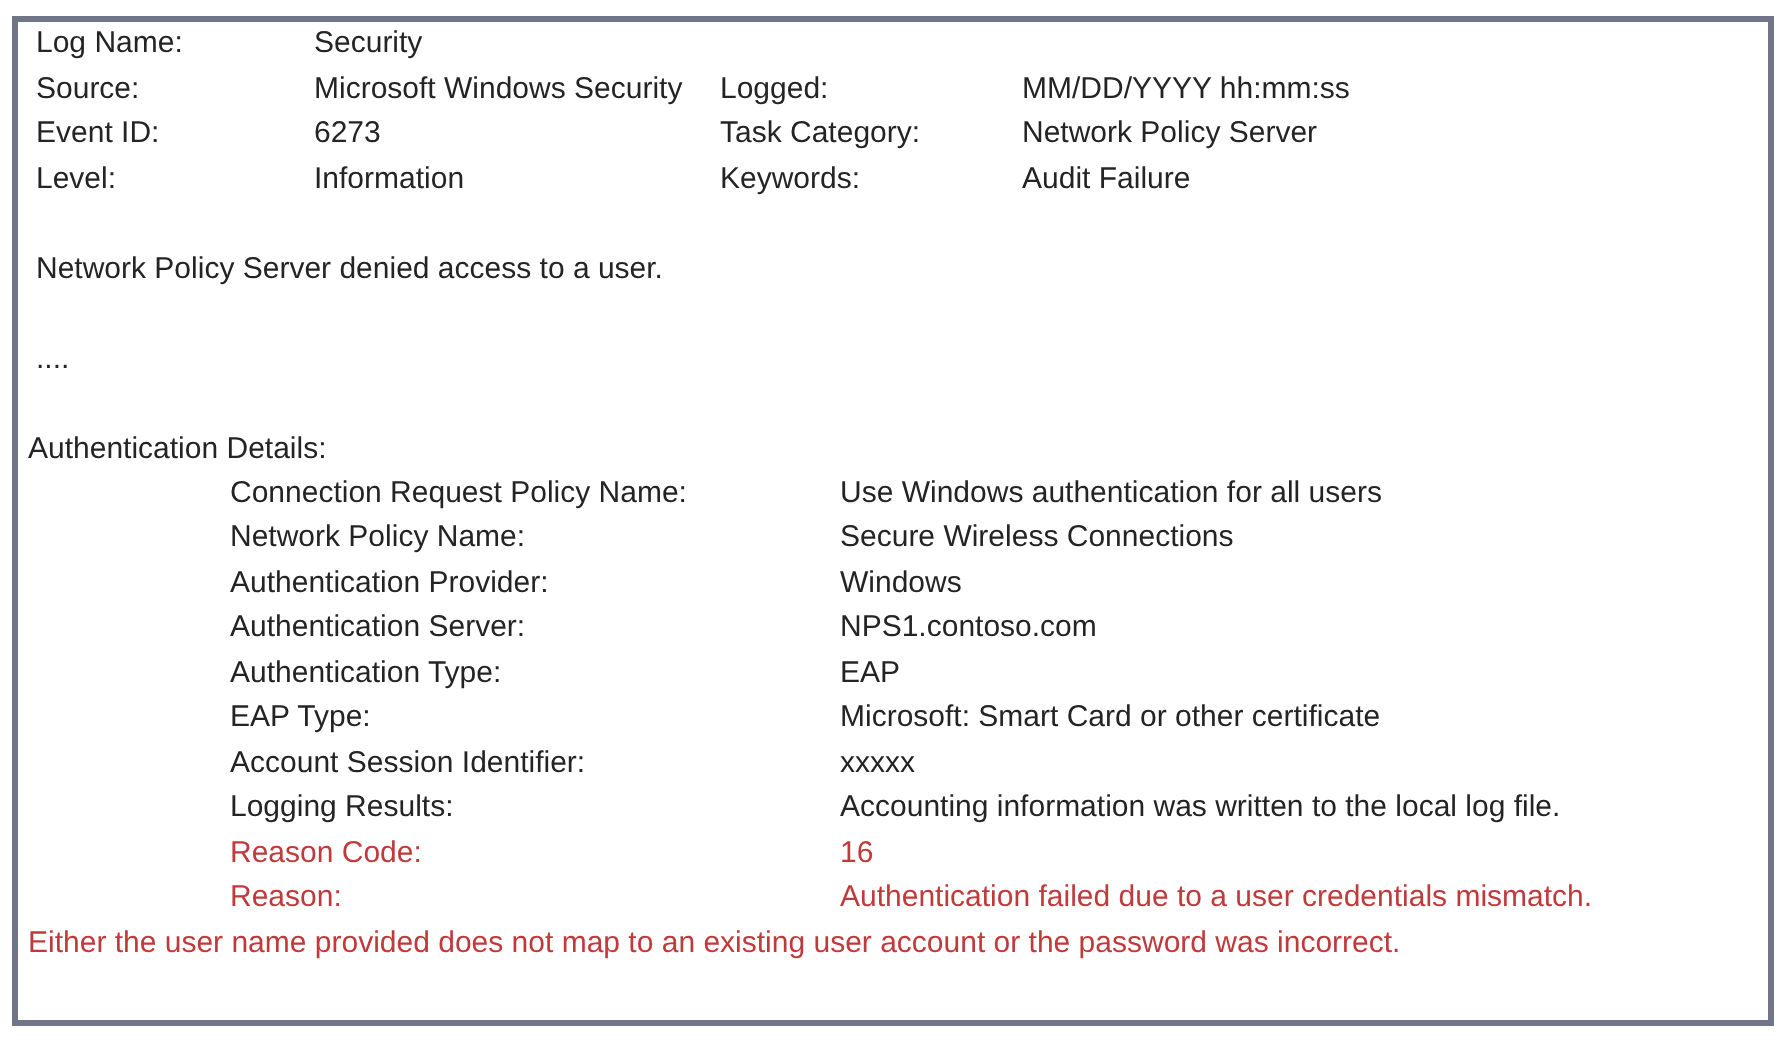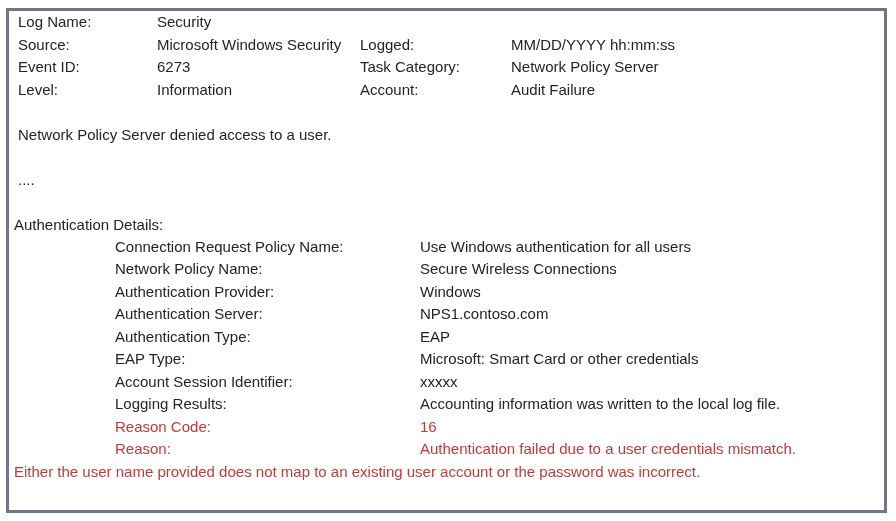--- a/index.html
+++ b/index.html
@@ -59,21 +59,21 @@
   </div>
   <div class="line" style="top:56px">
     <span class="c1l">Event ID:</span>
     <span class="c1v">6273</span>
     <span class="c2l">Task Category:</span>
     <span class="c2v">Network Policy Server</span>
   </div>
   <div class="line" style="top:79px">
     <span class="c1l">Level:</span>
     <span class="c1v">Information</span>
-    <span class="c2l">Account:</span>
+    <span class="c2l">Keywords:</span>
     <span class="c2v">Audit Failure</span>
   </div>
 
   <div class="line" style="top:124px">
     <span class="full">Network Policy Server denied access to a user.</span>
   </div>
   <div class="line" style="top:169px">
     <span class="full">....</span>
   </div>
   <div class="line" style="top:214px">
@@ -95,21 +95,21 @@
   <div class="line" style="top:303px">
     <span class="dl">Authentication Server:</span>
     <span class="dv">NPS1.contoso.com</span>
   </div>
   <div class="line" style="top:326px">
     <span class="dl">Authentication Type:</span>
     <span class="dv">EAP</span>
   </div>
   <div class="line" style="top:348px">
     <span class="dl">EAP Type:</span>
-    <span class="dv">Microsoft: Smart Card or other credentials</span>
+    <span class="dv">Microsoft: Smart Card or other certificate</span>
   </div>
   <div class="line" style="top:371px">
     <span class="dl">Account Session Identifier:</span>
     <span class="dv">xxxxx</span>
   </div>
   <div class="line" style="top:393px">
     <span class="dl">Logging Results:</span>
     <span class="dv">Accounting information was written to the local log file.</span>
   </div>
   <div class="line red" style="top:416px">

